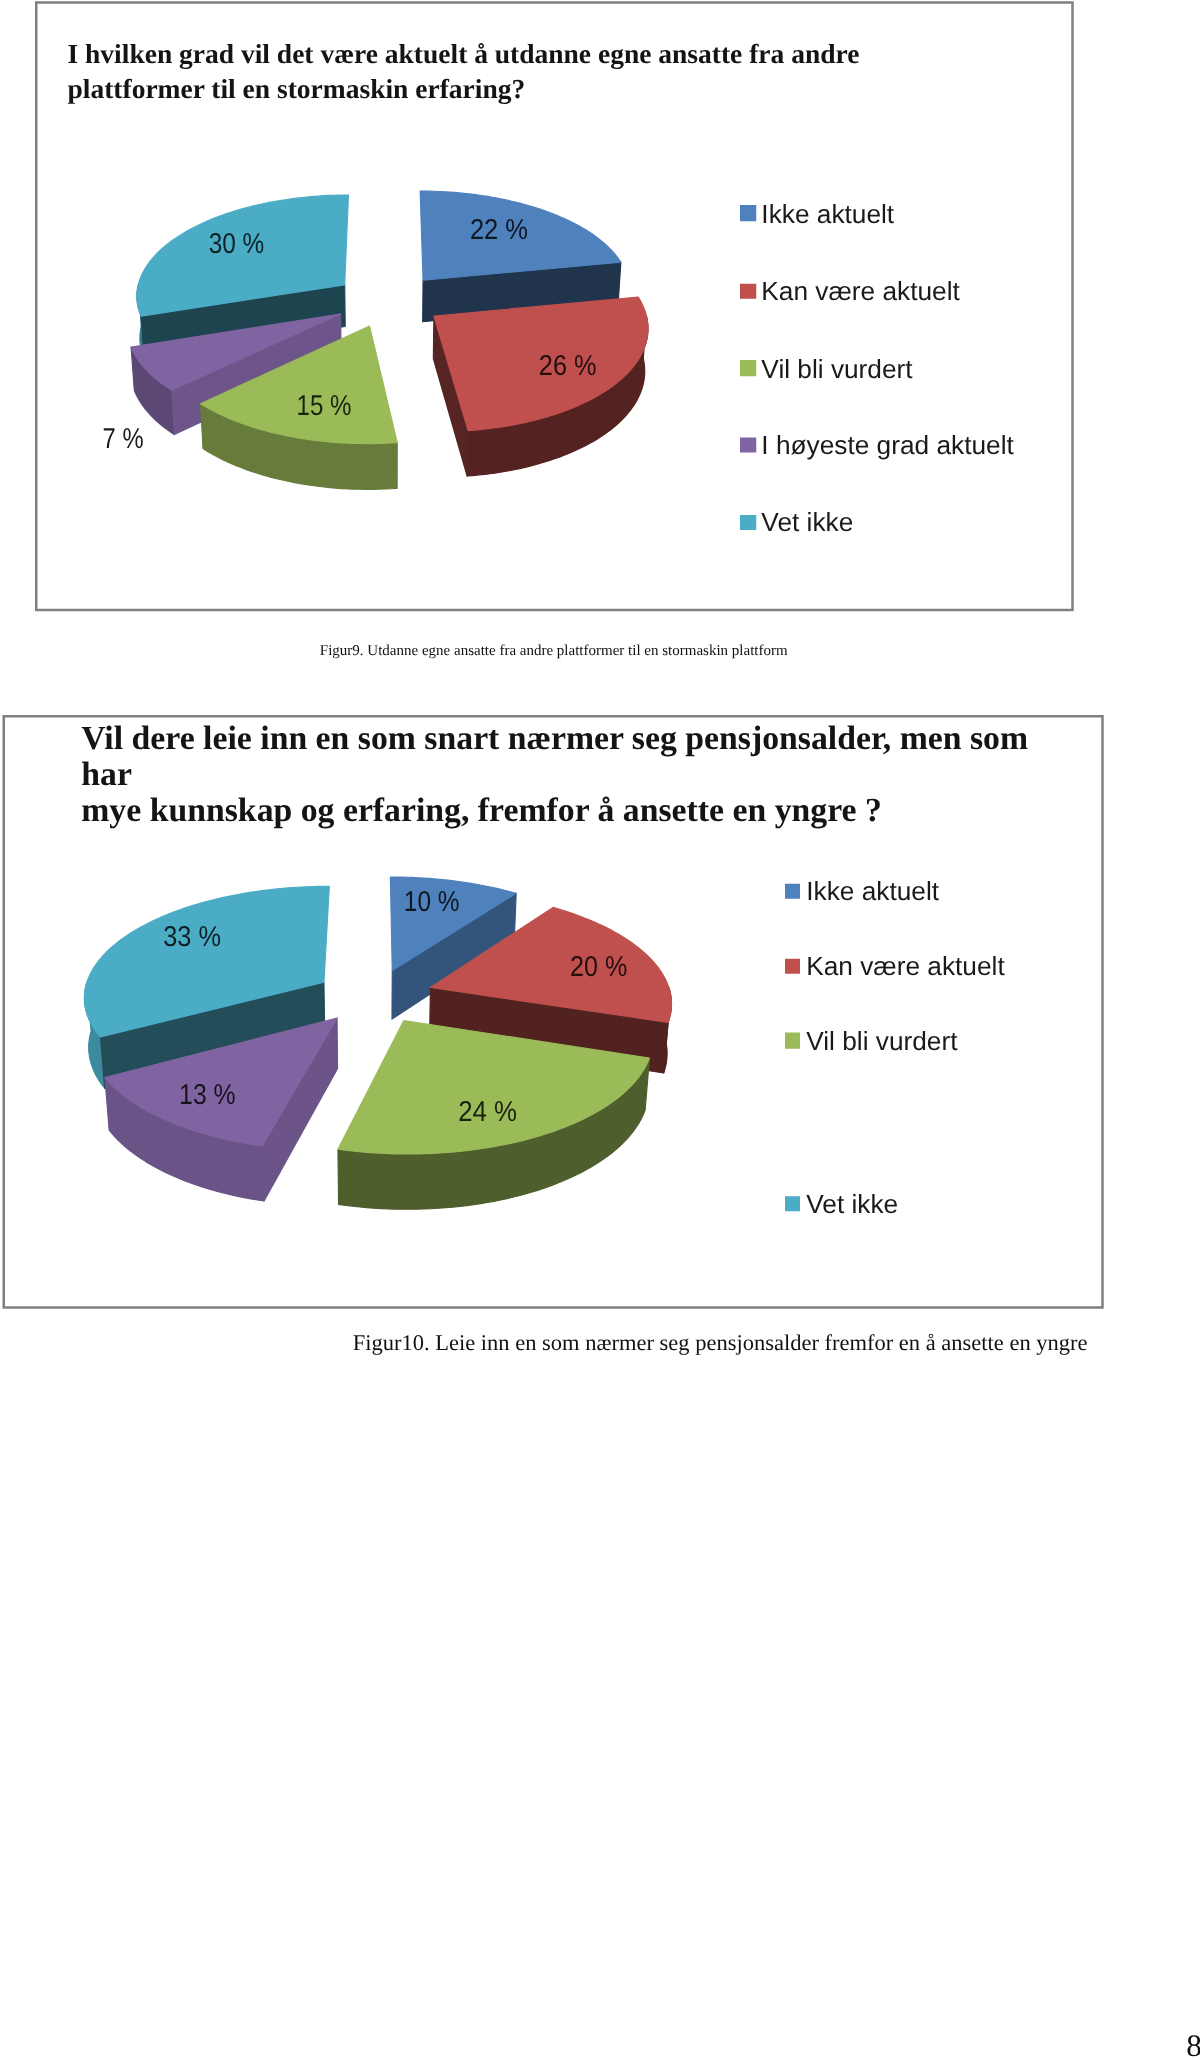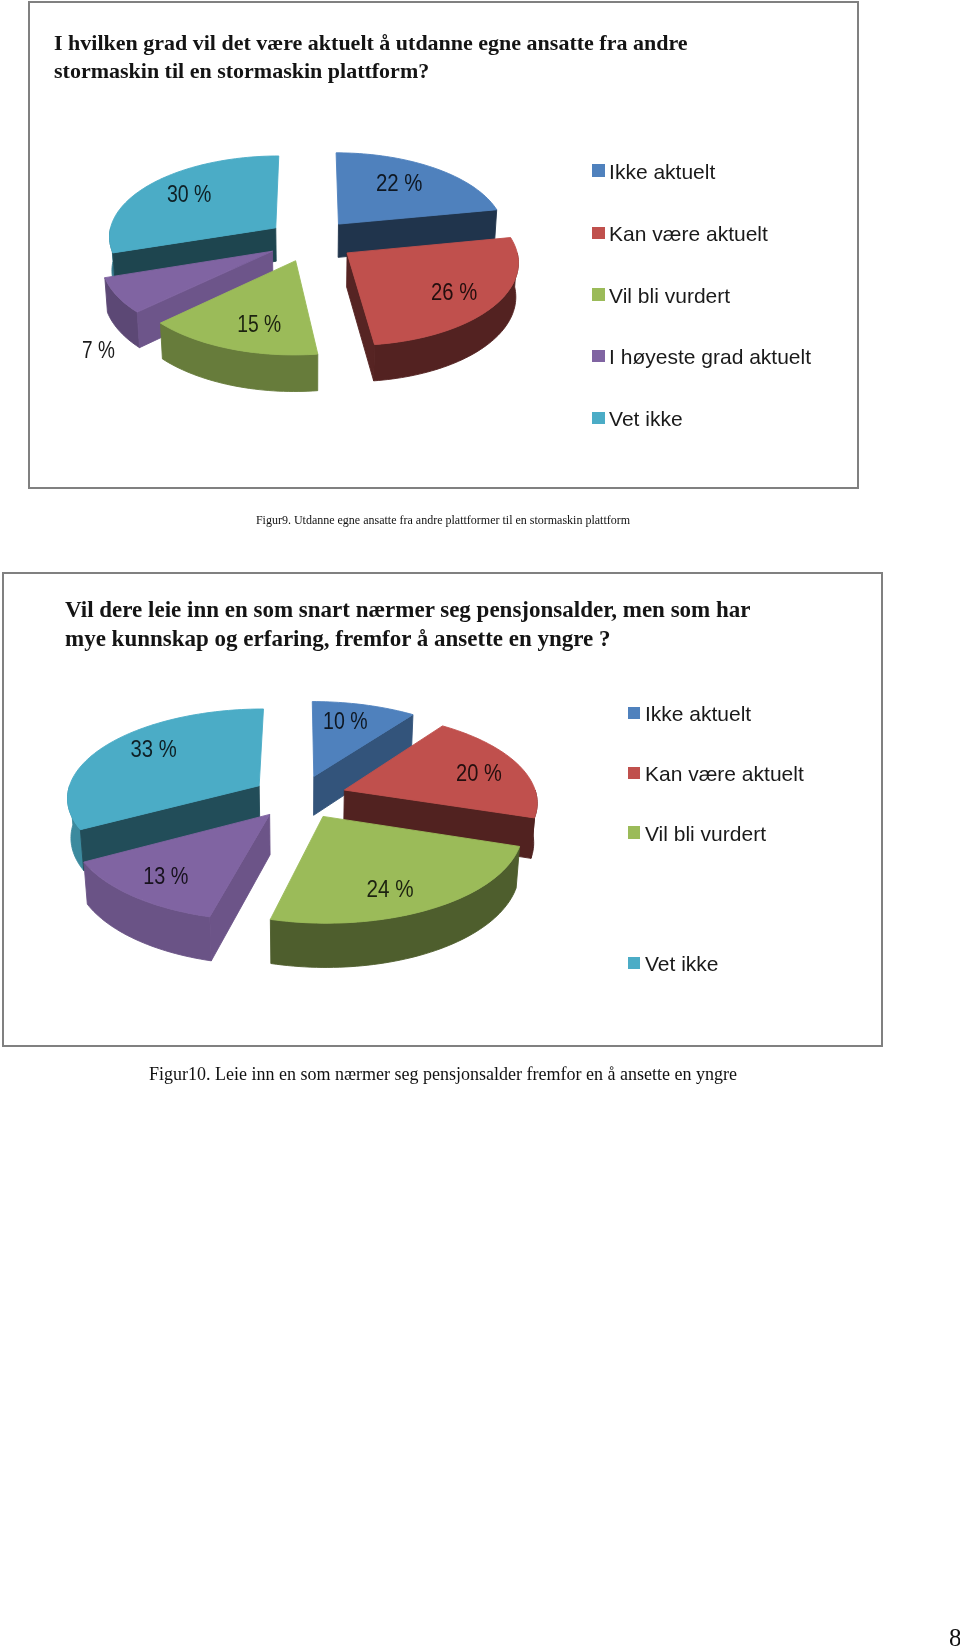--- a/index.html
+++ b/index.html
@@ -32,21 +32,21 @@
 </style>
 </head>
 <body>
 
 <div class="page">
 
   <div class="chart-frame" id="frame1" style="left:28px;top:1px;width:831px;height:488px;border-width:2px;"></div>
 
   <div class="chart-title" style="left:54px;top:29px;width:760px;font-size:22px;line-height:28.2px;">
     <div>I hvilken grad vil det være aktuelt å utdanne egne ansatte fra andre</div>
-    <div>stormaskin til en stormaskin plattform?</div>
+    <div>plattformer til en stormaskin erfaring?</div>
   </div>
 
   <svg id="pie1" style="left:0px;top:0px;" width="960" height="500">
       <g>
         <path d="M 338.46 224.10 L 496.71 209.74 L 494.54 242.59 L 338.14 257.35 Z" fill="#20344c" stroke="#20344c" stroke-width="0.9" stroke-linejoin="round"></path>
         <path d="M 338.46 224.10 L 336.10 152.82 L 340.03 152.84 L 343.95 152.91 L 347.87 153.02 L 351.78 153.17 L 355.69 153.37 L 359.59 153.61 L 363.47 153.90 L 367.35 154.23 L 371.21 154.61 L 375.06 155.03 L 378.89 155.49 L 382.69 156.00 L 386.48 156.55 L 390.24 157.14 L 393.97 157.77 L 397.68 158.45 L 401.35 159.17 L 404.99 159.93 L 408.60 160.74 L 412.17 161.58 L 415.71 162.47 L 419.20 163.40 L 422.65 164.37 L 426.06 165.38 L 429.42 166.43 L 432.73 167.52 L 435.99 168.64 L 439.20 169.81 L 442.35 171.01 L 445.45 172.25 L 448.49 173.53 L 451.47 174.85 L 454.38 176.20 L 457.24 177.59 L 460.02 179.01 L 462.74 180.47 L 465.39 181.96 L 467.97 183.48 L 470.47 185.03 L 472.90 186.62 L 475.24 188.24 L 477.51 189.89 L 479.70 191.56 L 481.81 193.27 L 483.83 195.00 L 485.76 196.76 L 487.60 198.54 L 489.36 200.35 L 491.02 202.19 L 492.59 204.04 L 494.06 205.92 L 495.43 207.82 L 496.71 209.74 Z" fill="#4F81BD" stroke="#4F81BD" stroke-width="0.9" stroke-linejoin="round"></path>
         <path d="M 112.93 252.90 L 112.09 250.81 L 111.37 248.73 L 110.76 246.64 L 110.28 244.54 L 109.92 242.45 L 109.67 240.35 L 109.54 238.26 L 109.52 236.16 L 109.62 234.08 L 109.83 232.00 L 110.16 229.93 L 110.59 227.86 L 112.98 261.21 L 112.56 263.33 L 112.24 265.46 L 112.04 267.60 L 111.94 269.74 L 111.97 271.89 L 112.10 274.04 L 112.35 276.20 L 112.72 278.35 L 113.20 280.50 L 113.80 282.65 L 114.52 284.79 L 115.36 286.93 Z" fill="#35788b" stroke="#35788b" stroke-width="0.9" stroke-linejoin="round"></path>
         <path d="M 275.76 227.86 L 112.93 252.90 L 115.36 286.93 L 276.18 261.21 Z" fill="#1e454f" stroke="#1e454f" stroke-width="0.9" stroke-linejoin="round"></path>
         <path d="M 275.76 227.86 L 112.93 252.90 L 112.09 250.81 L 111.37 248.73 L 110.76 246.64 L 110.28 244.54 L 109.92 242.45 L 109.67 240.35 L 109.54 238.26 L 109.52 236.16 L 109.62 234.08 L 109.83 232.00 L 110.16 229.93 L 110.59 227.86 L 111.14 225.81 L 111.80 223.76 L 112.57 221.73 L 113.44 219.72 L 114.42 217.72 L 115.50 215.73 L 116.69 213.77 L 117.98 211.82 L 119.36 209.89 L 120.85 207.99 L 122.43 206.10 L 124.11 204.24 L 125.88 202.40 L 127.74 200.59 L 129.69 198.80 L 131.73 197.05 L 133.85 195.31 L 136.06 193.61 L 138.35 191.94 L 140.72 190.30 L 143.17 188.69 L 145.70 187.11 L 148.30 185.56 L 150.98 184.05 L 153.72 182.57 L 156.54 181.12 L 159.42 179.72 L 162.36 178.34 L 165.37 177.01 L 168.44 175.71 L 171.57 174.45 L 174.76 173.22 L 178.00 172.04 L 181.29 170.89 L 184.63 169.79 L 188.03 168.72 L 191.46 167.70 L 194.95 166.71 L 198.47 165.77 L 202.04 164.87 L 205.65 164.01 L 209.29 163.19 L 212.97 162.42 L 216.67 161.69 L 220.41 161.00 L 224.18 160.35 L 227.98 159.75 L 231.79 159.19 L 235.64 158.68 L 239.50 158.21 L 243.38 157.78 L 247.27 157.40 L 251.18 157.06 L 255.10 156.77 L 259.04 156.52 L 262.98 156.32 L 266.92 156.16 L 270.87 156.05 L 274.83 155.98 L 278.78 155.96 Z" fill="#4BACC6" stroke="#4BACC6" stroke-width="0.9" stroke-linejoin="round"></path>
         <path d="M 137.22 312.11 L 134.39 310.29 L 131.68 308.44 L 129.07 306.56 L 126.58 304.64 L 124.20 302.70 L 121.94 300.72 L 119.79 298.72 L 117.76 296.70 L 115.85 294.65 L 114.06 292.58 L 112.38 290.50 L 110.83 288.39 L 109.39 286.27 L 108.08 284.13 L 106.88 281.98 L 105.81 279.83 L 104.85 277.66 L 107.46 312.34 L 108.40 314.57 L 109.47 316.78 L 110.66 318.99 L 111.96 321.18 L 113.38 323.35 L 114.92 325.51 L 116.58 327.65 L 118.36 329.78 L 120.25 331.87 L 122.26 333.95 L 124.39 336.00 L 126.62 338.02 L 128.98 340.02 L 131.44 341.98 L 134.02 343.91 L 136.70 345.81 L 139.50 347.67 Z" fill="#5c4875" stroke="#5c4875" stroke-width="0.9" stroke-linejoin="round"></path>
@@ -87,21 +87,21 @@
         <span class="legend-label" style="font-size: 21px; line-height: 24px; margin-left: 4.2px;">Vet ikke</span>
       </div>
     </div>
 
   <div class="caption" style="left:28px;top:509px;width:830px;font-size:12px;line-height:22px;">
     <span>Figur9. Utdanne egne ansatte fra andre plattformer til en stormaskin plattform</span>
   </div>
 
   <div class="chart-frame" id="frame2" style="left:2px;top:572px;width:881px;height:475px;border-width:2px;"></div>
 
-  <div class="chart-title" style="left:65px;top:596px;width:760px;font-size:23px;line-height:28.9px;">
+  <div class="chart-title" style="left:65px;top:576px;width:760px;font-size:27px;line-height:28.9px;">
     <div>Vil dere leie inn  en som snart nærmer seg pensjonsalder, men som har</div>
     <div>mye kunnskap og erfaring, fremfor å ansette en yngre ?</div>
   </div>
 
   <svg id="pie2" style="left:0px;top:572px;" width="960" height="480">
       <g>
         <path d="M 313.80 204.45 L 412.95 142.63 L 411.47 178.93 L 313.59 243.30 Z" fill="#33547b" stroke="#33547b" stroke-width="0.9" stroke-linejoin="round"></path>
         <path d="M 313.80 204.45 L 312.28 129.58 L 316.67 129.60 L 321.05 129.67 L 325.42 129.78 L 329.80 129.94 L 334.16 130.15 L 338.52 130.40 L 342.86 130.70 L 347.19 131.04 L 351.50 131.43 L 355.80 131.87 L 360.08 132.34 L 364.34 132.87 L 368.57 133.44 L 372.77 134.05 L 376.95 134.71 L 381.10 135.42 L 385.22 136.17 L 389.30 136.96 L 393.34 137.79 L 397.35 138.67 L 401.32 139.60 L 405.24 140.57 L 409.12 141.57 L 412.95 142.63 Z" fill="#4F81BD" stroke="#4F81BD" stroke-width="0.9" stroke-linejoin="round"></path>
         <path d="M 80.37 257.66 L 78.61 255.52 L 76.98 253.36 L 75.48 251.19 L 74.12 249.01 L 72.88 246.82 L 71.78 244.61 L 70.80 242.40 L 69.95 240.19 L 69.23 237.97 L 68.64 235.75 L 68.18 233.53 L 67.84 231.30 L 67.63 229.08 L 67.54 226.87 L 67.57 224.66 L 67.73 222.45 L 68.01 220.25 L 68.41 218.06 L 68.93 215.89 L 69.56 213.72 L 72.87 252.94 L 72.26 255.19 L 71.76 257.45 L 71.38 259.73 L 71.11 262.01 L 70.97 264.30 L 70.94 266.60 L 71.04 268.90 L 71.26 271.21 L 71.60 273.51 L 72.07 275.82 L 72.66 278.13 L 73.38 280.44 L 74.22 282.73 L 75.20 285.03 L 76.30 287.31 L 77.52 289.59 L 78.88 291.86 L 80.36 294.11 L 81.97 296.35 L 83.71 298.57 Z" fill="#3c8a9e" stroke="#3c8a9e" stroke-width="0.9" stroke-linejoin="round"></path>
         <path d="M 259.16 213.72 L 80.37 257.66 L 83.71 298.57 L 259.74 252.94 Z" fill="#224d59" stroke="#224d59" stroke-width="0.9" stroke-linejoin="round"></path>
@@ -134,21 +134,21 @@
       <div class="legend-item" style="left: 0px; top: 119.7px;">
         <span class="legend-swatch" style="width: 12.5px; height: 12.5px; background: rgb(155, 187, 89); margin-top: 5.6px;"></span>
         <span class="legend-label" style="font-size: 21px; line-height: 25.3px; margin-left: 4.6px;">Vil bli vurdert</span>
       </div>
       <div class="legend-item" style="left: 0px; top: 250.2px;">
         <span class="legend-swatch" style="width: 12.5px; height: 12.5px; background: rgb(75, 172, 198); margin-top: 5.6px;"></span>
         <span class="legend-label" style="font-size: 21px; line-height: 25.3px; margin-left: 4.6px;">Vet ikke</span>
       </div>
     </div>
 
-  <div class="caption" style="left:28px;top:1063px;width:830px;font-size:18px;line-height:22px;">
+  <div class="caption" style="left:40px;top:1063px;width:830px;font-size:18px;line-height:22px;text-align:right;">
     <span>Figur10. Leie inn en som nærmer seg pensjonsalder fremfor en å ansette en yngre</span>
   </div>
 
   <div class="pagenum" style="left:949px;top:1624.5px;font-size:25px;line-height:25px;">
     <span>8</span>
   </div>
 
 </div>
 
 </body></html>

